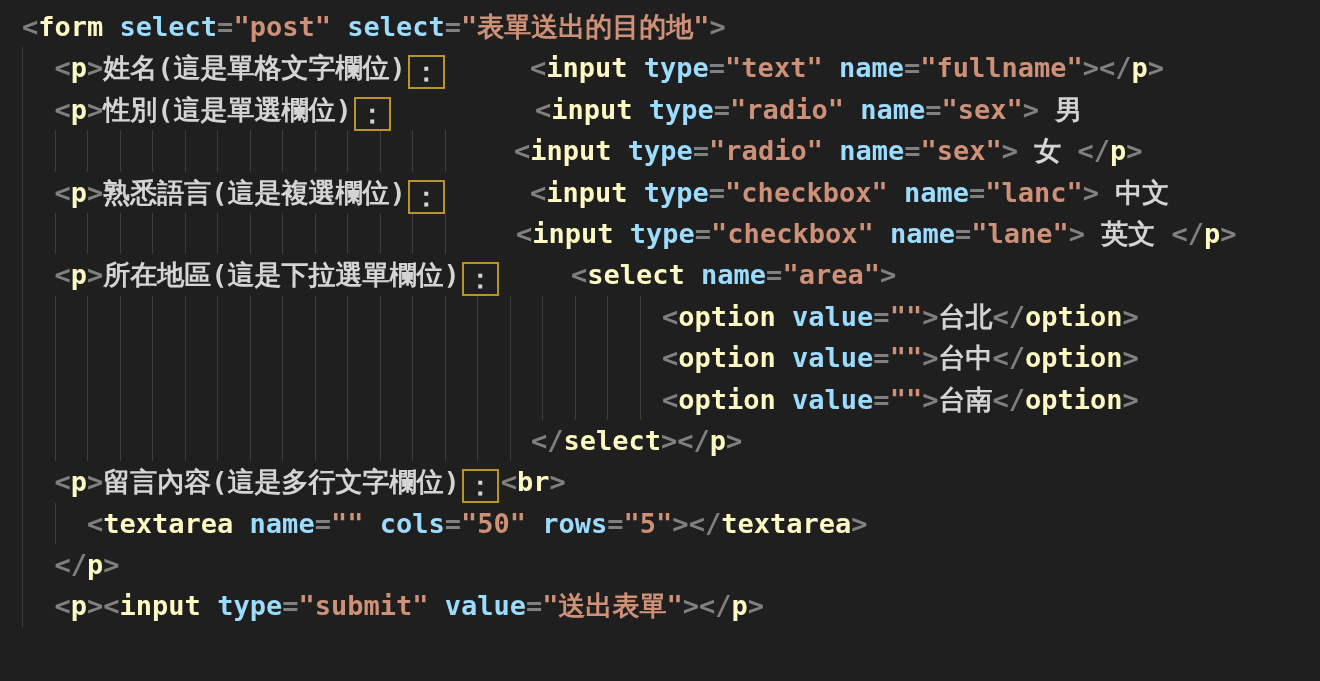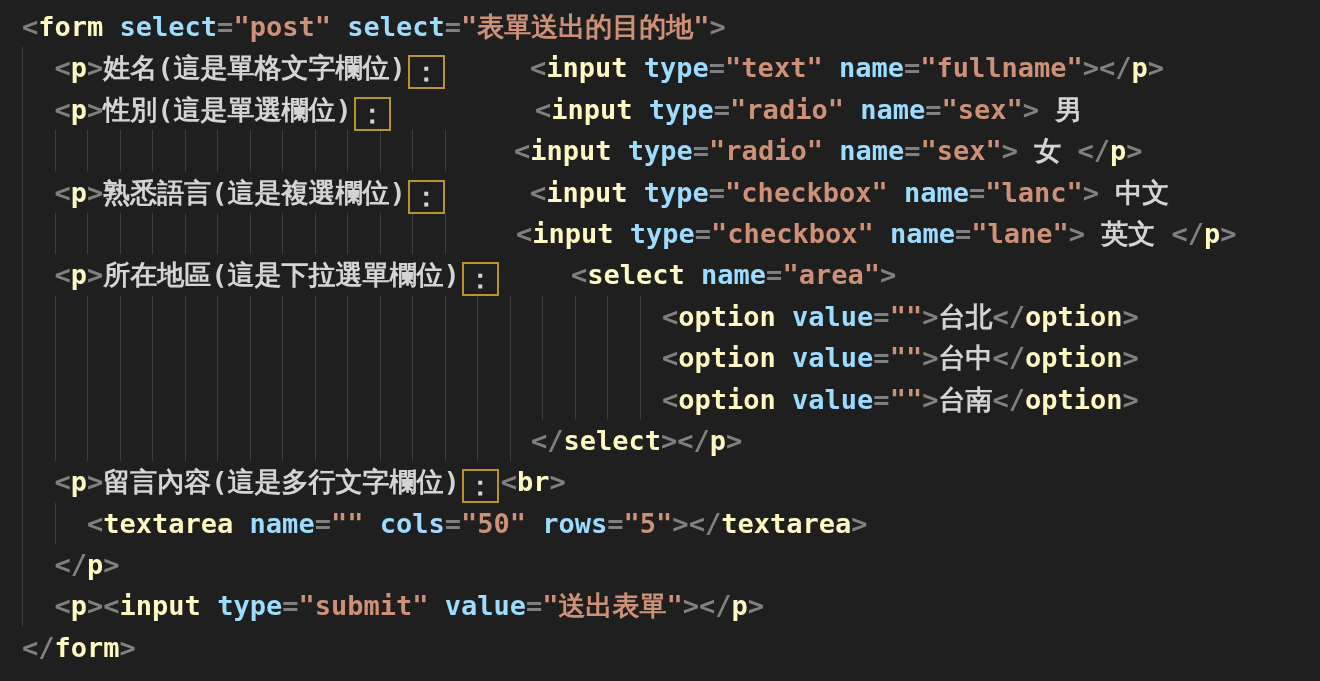--- a/index.html
+++ b/index.html
@@ -59,14 +59,13 @@
     <div class="line"><span class="guide" style="left: 22px; background: rgb(61, 61, 61);"></span><span class="guide" style="left: 54.5px; background: rgb(61, 61, 61);"></span><span class="guide" style="left: 87px; background: rgb(61, 61, 61);"></span><span class="guide" style="left: 119.5px; background: rgb(61, 61, 61);"></span><span class="guide" style="left: 152px; background: rgb(61, 61, 61);"></span><span class="guide" style="left: 184.5px; background: rgb(61, 61, 61);"></span><span class="guide" style="left: 217px; background: rgb(61, 61, 61);"></span><span class="guide" style="left: 249.5px; background: rgb(61, 61, 61);"></span><span class="guide" style="left: 282px; background: rgb(61, 61, 61);"></span><span class="guide" style="left: 314.5px; background: rgb(61, 61, 61);"></span><span class="guide" style="left: 347px; background: rgb(61, 61, 61);"></span><span class="guide" style="left: 379.5px; background: rgb(61, 61, 61);"></span><span class="guide" style="left: 412px; background: rgb(61, 61, 61);"></span><span class="guide" style="left: 444.5px; background: rgb(61, 61, 61);"></span><span class="tail" style="left: 516px;"><span class="tok-g">&lt;</span><span class="tok-t">input</span><span class="tok-x"> </span><span class="tok-a">type</span><span class="tok-g">=</span><span class="tok-s">"checkbox"</span><span class="tok-x"> </span><span class="tok-a">name</span><span class="tok-g">=</span><span class="tok-s">"lane"</span><span class="tok-g">&gt;</span><span class="tok-x"> 英文 </span><span class="tok-g">&lt;/</span><span class="tok-t">p</span><span class="tok-g">&gt;</span></span></div>
     <div class="line"><span class="guide" style="left: 22px; background: rgb(61, 61, 61);"></span><span class="head"><span class="tok-x">  </span><span class="tok-g">&lt;</span><span class="tok-t">p</span><span class="tok-g">&gt;</span><span class="tok-x">所在地區(這是下拉選單欄位)</span><span class="tok-b">：</span></span><span class="tail" style="left: 571px;"><span class="tok-g">&lt;</span><span class="tok-t">select</span><span class="tok-x"> </span><span class="tok-a">name</span><span class="tok-g">=</span><span class="tok-s">"area"</span><span class="tok-g">&gt;</span></span></div>
     <div class="line"><span class="guide" style="left: 22px; background: rgb(61, 61, 61);"></span><span class="guide" style="left: 54.5px; background: rgb(61, 61, 61);"></span><span class="guide" style="left: 87px; background: rgb(61, 61, 61);"></span><span class="guide" style="left: 119.5px; background: rgb(61, 61, 61);"></span><span class="guide" style="left: 152px; background: rgb(61, 61, 61);"></span><span class="guide" style="left: 184.5px; background: rgb(61, 61, 61);"></span><span class="guide" style="left: 217px; background: rgb(61, 61, 61);"></span><span class="guide" style="left: 249.5px; background: rgb(61, 61, 61);"></span><span class="guide" style="left: 282px; background: rgb(61, 61, 61);"></span><span class="guide" style="left: 314.5px; background: rgb(61, 61, 61);"></span><span class="guide" style="left: 347px; background: rgb(61, 61, 61);"></span><span class="guide" style="left: 379.5px; background: rgb(61, 61, 61);"></span><span class="guide" style="left: 412px; background: rgb(61, 61, 61);"></span><span class="guide" style="left: 444.5px; background: rgb(61, 61, 61);"></span><span class="guide" style="left: 477px; background: rgb(61, 61, 61);"></span><span class="guide" style="left: 509.5px; background: rgb(61, 61, 61);"></span><span class="guide" style="left: 542px; background: rgb(61, 61, 61);"></span><span class="guide" style="left: 574.5px; background: rgb(61, 61, 61);"></span><span class="guide" style="left: 607px; background: rgb(61, 61, 61);"></span><span class="guide" style="left: 639.5px; background: rgb(61, 61, 61);"></span><span class="tail" style="left: 662px;"><span class="tok-g">&lt;</span><span class="tok-t">option</span><span class="tok-x"> </span><span class="tok-a">value</span><span class="tok-g">=</span><span class="tok-s">""</span><span class="tok-g">&gt;</span><span class="tok-x">台北</span><span class="tok-g">&lt;/</span><span class="tok-t">option</span><span class="tok-g">&gt;</span></span></div>
     <div class="line"><span class="guide" style="left: 22px; background: rgb(61, 61, 61);"></span><span class="guide" style="left: 54.5px; background: rgb(61, 61, 61);"></span><span class="guide" style="left: 87px; background: rgb(61, 61, 61);"></span><span class="guide" style="left: 119.5px; background: rgb(61, 61, 61);"></span><span class="guide" style="left: 152px; background: rgb(61, 61, 61);"></span><span class="guide" style="left: 184.5px; background: rgb(61, 61, 61);"></span><span class="guide" style="left: 217px; background: rgb(61, 61, 61);"></span><span class="guide" style="left: 249.5px; background: rgb(61, 61, 61);"></span><span class="guide" style="left: 282px; background: rgb(61, 61, 61);"></span><span class="guide" style="left: 314.5px; background: rgb(61, 61, 61);"></span><span class="guide" style="left: 347px; background: rgb(61, 61, 61);"></span><span class="guide" style="left: 379.5px; background: rgb(61, 61, 61);"></span><span class="guide" style="left: 412px; background: rgb(61, 61, 61);"></span><span class="guide" style="left: 444.5px; background: rgb(61, 61, 61);"></span><span class="guide" style="left: 477px; background: rgb(61, 61, 61);"></span><span class="guide" style="left: 509.5px; background: rgb(61, 61, 61);"></span><span class="guide" style="left: 542px; background: rgb(61, 61, 61);"></span><span class="guide" style="left: 574.5px; background: rgb(61, 61, 61);"></span><span class="guide" style="left: 607px; background: rgb(61, 61, 61);"></span><span class="guide" style="left: 639.5px; background: rgb(61, 61, 61);"></span><span class="tail" style="left: 662px;"><span class="tok-g">&lt;</span><span class="tok-t">option</span><span class="tok-x"> </span><span class="tok-a">value</span><span class="tok-g">=</span><span class="tok-s">""</span><span class="tok-g">&gt;</span><span class="tok-x">台中</span><span class="tok-g">&lt;/</span><span class="tok-t">option</span><span class="tok-g">&gt;</span></span></div>
     <div class="line"><span class="guide" style="left: 22px; background: rgb(61, 61, 61);"></span><span class="guide" style="left: 54.5px; background: rgb(61, 61, 61);"></span><span class="guide" style="left: 87px; background: rgb(61, 61, 61);"></span><span class="guide" style="left: 119.5px; background: rgb(61, 61, 61);"></span><span class="guide" style="left: 152px; background: rgb(61, 61, 61);"></span><span class="guide" style="left: 184.5px; background: rgb(61, 61, 61);"></span><span class="guide" style="left: 217px; background: rgb(61, 61, 61);"></span><span class="guide" style="left: 249.5px; background: rgb(61, 61, 61);"></span><span class="guide" style="left: 282px; background: rgb(61, 61, 61);"></span><span class="guide" style="left: 314.5px; background: rgb(61, 61, 61);"></span><span class="guide" style="left: 347px; background: rgb(61, 61, 61);"></span><span class="guide" style="left: 379.5px; background: rgb(61, 61, 61);"></span><span class="guide" style="left: 412px; background: rgb(61, 61, 61);"></span><span class="guide" style="left: 444.5px; background: rgb(61, 61, 61);"></span><span class="guide" style="left: 477px; background: rgb(61, 61, 61);"></span><span class="guide" style="left: 509.5px; background: rgb(61, 61, 61);"></span><span class="guide" style="left: 542px; background: rgb(61, 61, 61);"></span><span class="guide" style="left: 574.5px; background: rgb(61, 61, 61);"></span><span class="guide" style="left: 607px; background: rgb(61, 61, 61);"></span><span class="guide" style="left: 639.5px; background: rgb(61, 61, 61);"></span><span class="tail" style="left: 662px;"><span class="tok-g">&lt;</span><span class="tok-t">option</span><span class="tok-x"> </span><span class="tok-a">value</span><span class="tok-g">=</span><span class="tok-s">""</span><span class="tok-g">&gt;</span><span class="tok-x">台南</span><span class="tok-g">&lt;/</span><span class="tok-t">option</span><span class="tok-g">&gt;</span></span></div>
     <div class="line"><span class="guide" style="left: 22px; background: rgb(61, 61, 61);"></span><span class="guide" style="left: 54.5px; background: rgb(61, 61, 61);"></span><span class="guide" style="left: 87px; background: rgb(61, 61, 61);"></span><span class="guide" style="left: 119.5px; background: rgb(61, 61, 61);"></span><span class="guide" style="left: 152px; background: rgb(61, 61, 61);"></span><span class="guide" style="left: 184.5px; background: rgb(61, 61, 61);"></span><span class="guide" style="left: 217px; background: rgb(61, 61, 61);"></span><span class="guide" style="left: 249.5px; background: rgb(61, 61, 61);"></span><span class="guide" style="left: 282px; background: rgb(61, 61, 61);"></span><span class="guide" style="left: 314.5px; background: rgb(61, 61, 61);"></span><span class="guide" style="left: 347px; background: rgb(61, 61, 61);"></span><span class="guide" style="left: 379.5px; background: rgb(61, 61, 61);"></span><span class="guide" style="left: 412px; background: rgb(61, 61, 61);"></span><span class="guide" style="left: 444.5px; background: rgb(61, 61, 61);"></span><span class="guide" style="left: 477px; background: rgb(61, 61, 61);"></span><span class="guide" style="left: 509.5px; background: rgb(61, 61, 61);"></span><span class="tail" style="left: 531px;"><span class="tok-g">&lt;/</span><span class="tok-t">select</span><span class="tok-g">&gt;</span><span class="tok-g">&lt;/</span><span class="tok-t">p</span><span class="tok-g">&gt;</span></span></div>
     <div class="line"><span class="guide" style="left: 22px; background: rgb(61, 61, 61);"></span><span class="head"><span class="tok-x">  </span><span class="tok-g">&lt;</span><span class="tok-t">p</span><span class="tok-g">&gt;</span><span class="tok-x">留言內容(這是多行文字欄位)</span><span class="tok-b">：</span><span class="tok-g">&lt;</span><span class="tok-t">br</span><span class="tok-g">&gt;</span></span></div>
     <div class="line"><span class="guide" style="left: 22px; background: rgb(61, 61, 61);"></span><span class="guide" style="left: 54.5px; background: rgb(61, 61, 61);"></span><span class="head"><span class="tok-x">    </span><span class="tok-g">&lt;</span><span class="tok-t">textarea</span><span class="tok-x"> </span><span class="tok-a">name</span><span class="tok-g">=</span><span class="tok-s">""</span><span class="tok-x"> </span><span class="tok-a">cols</span><span class="tok-g">=</span><span class="tok-s">"50"</span><span class="tok-x"> </span><span class="tok-a">rows</span><span class="tok-g">=</span><span class="tok-s">"5"</span><span class="tok-g">&gt;</span><span class="tok-g">&lt;/</span><span class="tok-t">textarea</span><span class="tok-g">&gt;</span></span></div>
     <div class="line"><span class="guide" style="left: 22px; background: rgb(61, 61, 61);"></span><span class="head"><span class="tok-x">  </span><span class="tok-g">&lt;/</span><span class="tok-t">p</span><span class="tok-g">&gt;</span></span></div>
     <div class="line"><span class="guide" style="left: 22px; background: rgb(61, 61, 61);"></span><span class="head"><span class="tok-x">  </span><span class="tok-g">&lt;</span><span class="tok-t">p</span><span class="tok-g">&gt;</span><span class="tok-g">&lt;</span><span class="tok-t">input</span><span class="tok-x"> </span><span class="tok-a">type</span><span class="tok-g">=</span><span class="tok-s">"submit"</span><span class="tok-x"> </span><span class="tok-a">value</span><span class="tok-g">=</span><span class="tok-s">"送出表單"</span><span class="tok-g">&gt;</span><span class="tok-g">&lt;/</span><span class="tok-t">p</span><span class="tok-g">&gt;</span></span></div>
-    <div class="line"><span class="head"><span class="tok-g">&lt;/</span><span class="tok-t">form</span><span class="tok-g">&gt;</span></span></div>
   </div>
 
 </body></html>

